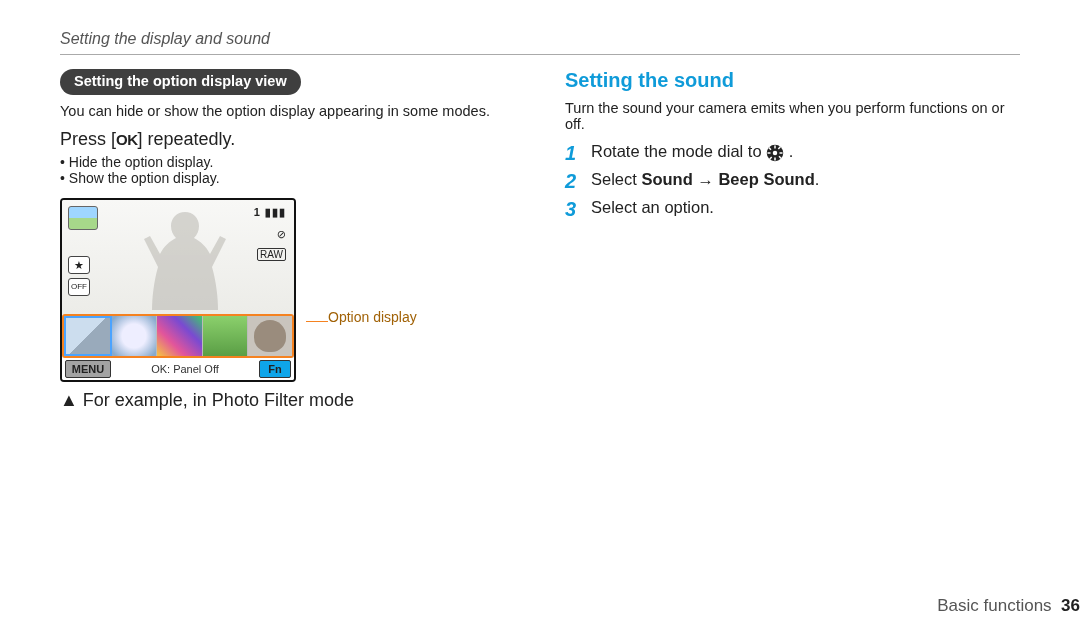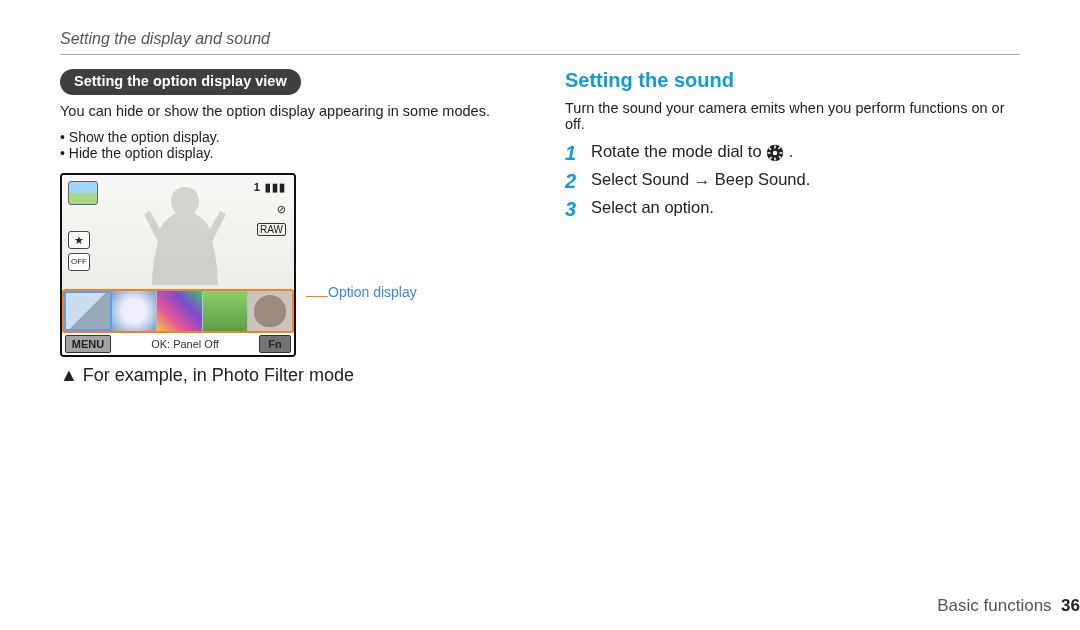--- a/index.html
+++ b/index.html
@@ -158,30 +158,30 @@
   .lcd-bottom .b-menu {
     width: 44px; text-align:center; font-weight:700;
     border:1px solid #333; border-radius:2px; margin-left:3px; background:#a3a3a3;
     line-height:14px; padding:1px 0;
   }
   .lcd-bottom .b-mid {
     flex:1; text-align:center; color:#333;
   }
   .lcd-bottom .b-fn {
     width:30px; text-align:center; font-weight:700;
-    border:1px solid #333; border-radius:2px; margin-right:3px; background:#737373;
+    border:1px solid #333; border-radius:2px; margin-right:3px; background:#0ea5e9;
     line-height:14px; padding:1px 0;
   }
   .pointer-line {
     width: 22px; height: 0; border-top: 1.5px solid #f58220;
     margin-top: 66px;
   }
   .pointer-label {
     font-size: 14px;
-    color: #3b82f6;
+    color: #a16207;
     margin-top: 54px;
   }
   .caption {
     font-size: 18px;
     margin-top: 8px;
   }
   
   .h2 {
     color: #0f9bd9;
     font-weight: 700;
@@ -208,21 +208,21 @@
     color: #0f9bd9;
     font-size: 20px;
     font-weight: 600;
     width: 16px;
     display: inline-block;
   }
   .gear-icon {
     display:inline-flex; width:18px; height:18px; vertical-align:middle;
   }
   .gear-icon svg{width:100%;height:100%;}
-  .bold { font-weight: 400; margin-top: 19px; }
+  .bold { font-weight: 700; margin-top: 19px; }
   
   table.opt {
     border-collapse: collapse;
     width: 100%;
     font-size: 14px;
     margin-top: 8px;
   }
   table.opt th {
     background: #a89a7c;
     color: #fff;
@@ -252,24 +252,27 @@
 <div class="page">
   <div class="section-title">Setting the display and sound</div>
   <hr class="hr">
 
   <div class="columns">
 
     <div class="col">
       <span class="pill">Setting the option display view</span>
       <div class="intro">You can hide or show the option display appearing in some modes.</div>
 
+      <div class="press-line">
+        <span>Press [</span><span class="ok-key">OK</span><span>] repeatedly.</span>
+      </div>
 
       <ul class="bullets">
+        <li>Hide the option display.</li>
         <li>Show the option display.</li>
-        <li>Hide the option display.</li>
       </ul>
 
       <div class="lcd-wrap">
         <div class="lcd">
           <div class="lcd-top">
             <div class="corner-photo"></div>
             <div class="silhouette">
               <svg viewBox="0 0 90 106">
                   <path fill="#b8b6b0" d="M45 8c8 0 14 6 14 14 0 5-2 9-5 12 6 3 12 8 16 16l10-18 6 3-14 28c4 14 6 30 6 43H12c0-13 2-29 6-43L4 35l6-3 10 18c4-8 10-13 16-16-3-3-5-7-5-12 0-8 6-14 14-14z"></path>
                 </svg>

